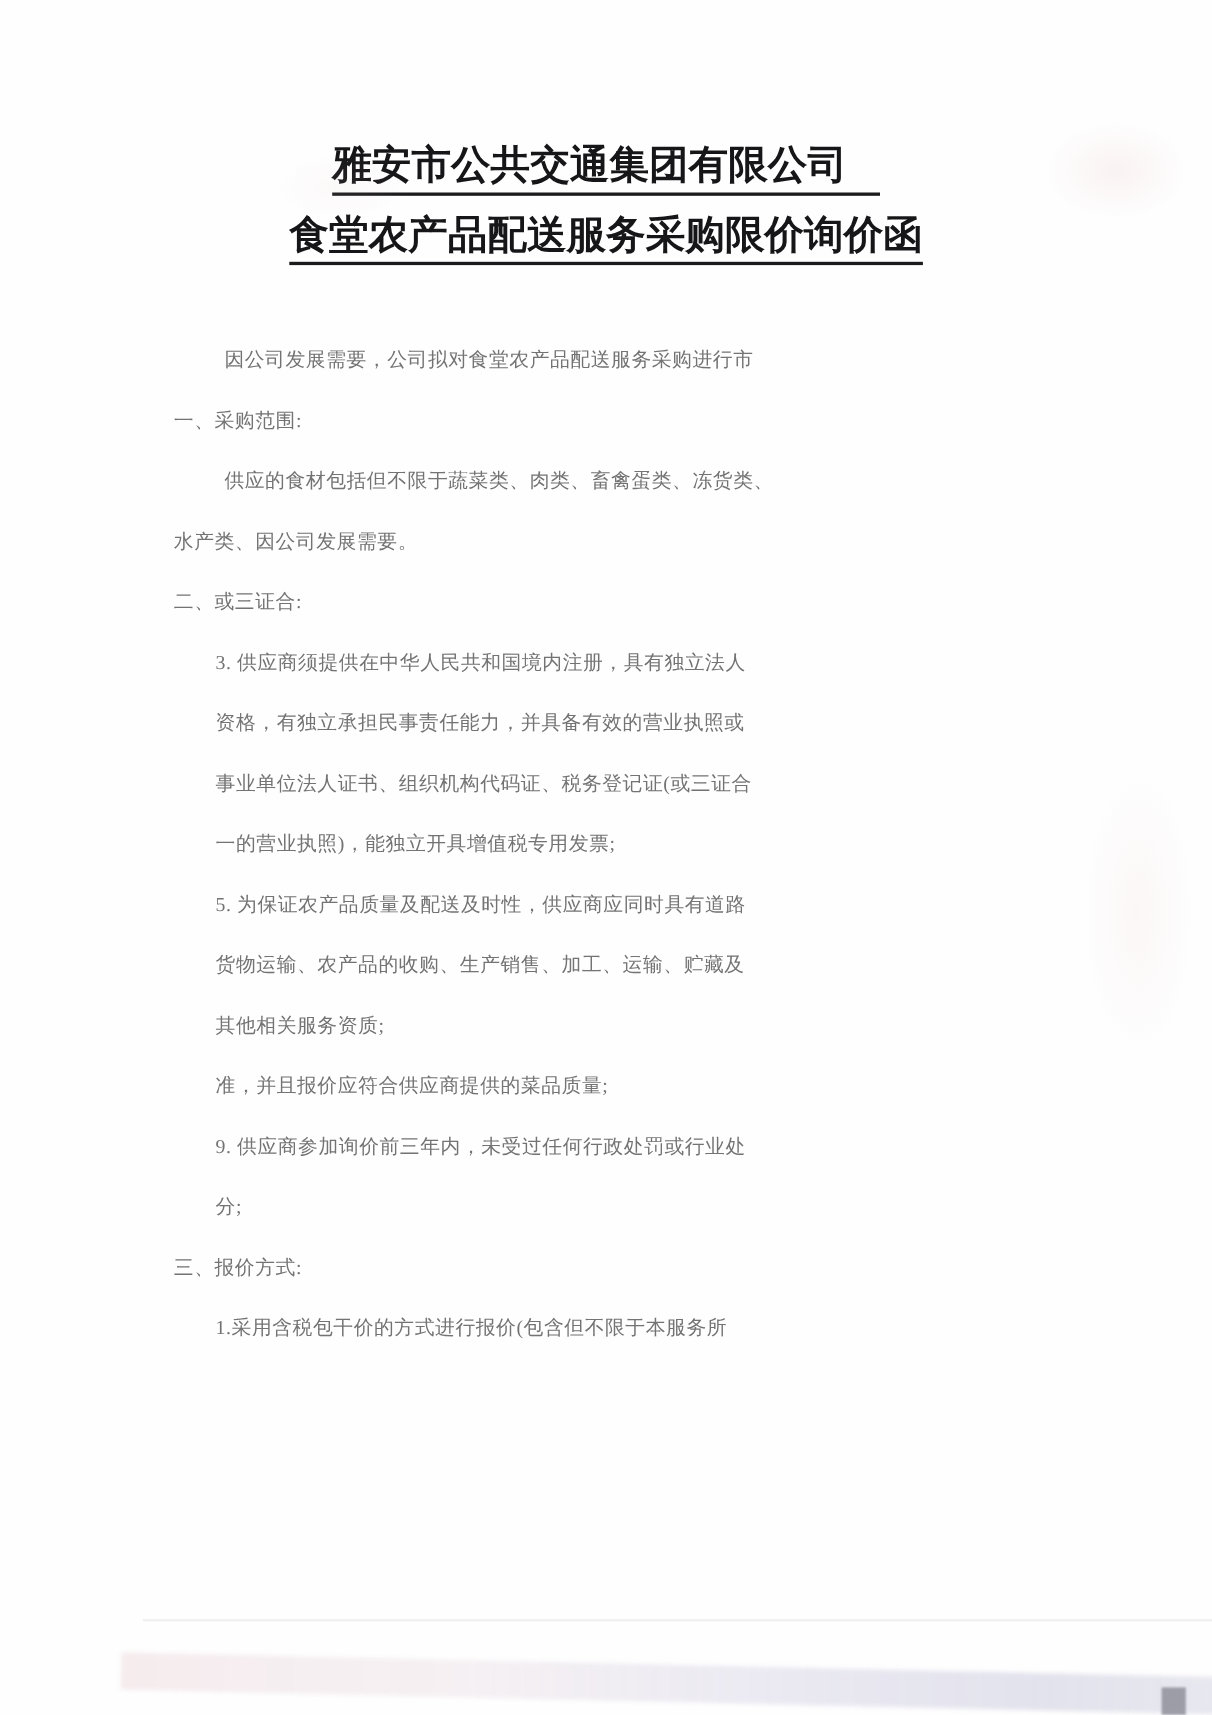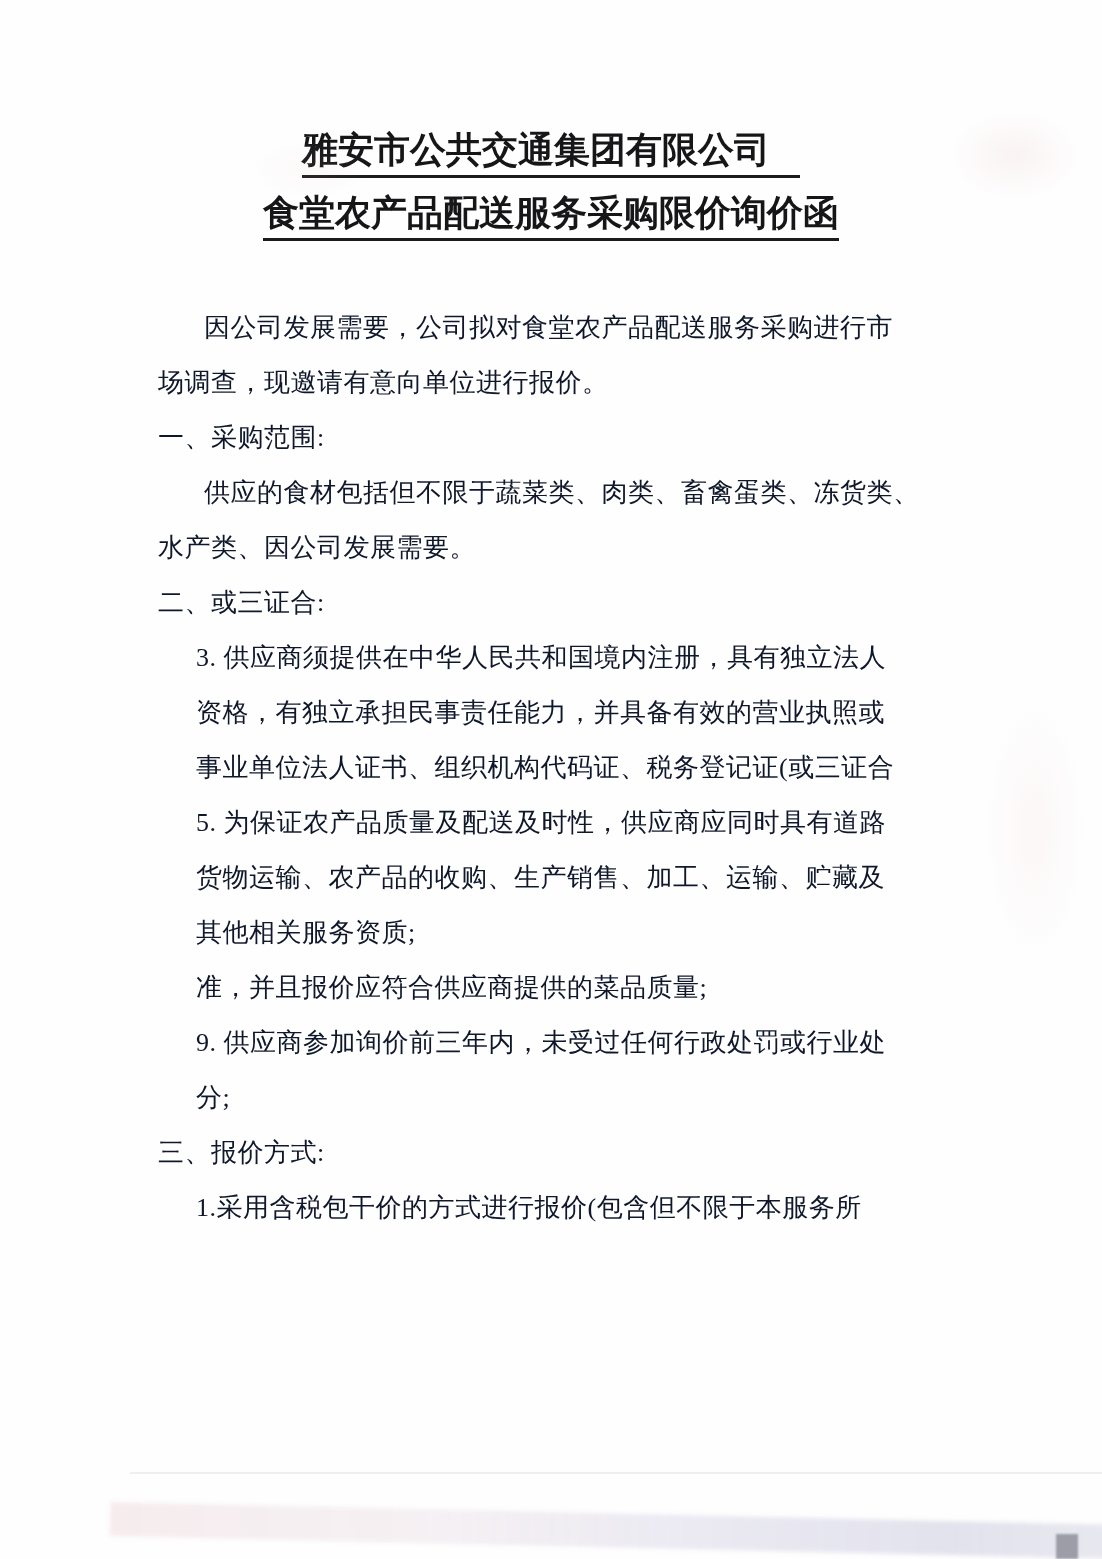--- a/index.html
+++ b/index.html
@@ -46,23 +46,23 @@
   }
   
   .body-block {
     position: absolute;
     top: 300px;
     left: 158px;
     width: 800px;
   }
   .ln {
     margin: 0;
-    font-size: 26px;
+    font-size: 18px;
     line-height: 55px;
-    color: #0f172a;
+    color: #737373;
     white-space: nowrap;
     letter-spacing: 0.5px;
   }
   .ind-first { padding-left: 46px; }  
   .ind-item  { padding-left: 38px; }  
   .ind-none  { padding-left: 0; }
   
   .smudge {
     position: absolute;
     pointer-events: none;
@@ -114,30 +114,30 @@
 
 <div class="page">
 
   <div class="title-block">
     <h1 class="title-line first"><span class="u">雅安市公共交通集团有限公司</span></h1>
     <h1 class="title-line"><span class="u">食堂农产品配送服务采购限价询价函</span></h1>
   </div>
 
   <div class="body-block">
     <p class="ln ind-first">因公司发展需要，公司拟对食堂农产品配送服务采购进行市</p>
-    <p class="ln ind-none">场调查，现邀请有意向单位进行报价。</p>
 
     <p class="ln ind-none">一、采购范围:</p>
     <p class="ln ind-first">供应的食材包括但不限于蔬菜类、肉类、畜禽蛋类、冻货类、</p>
     <p class="ln ind-none">水产类、因公司发展需要。</p>
 
     <p class="ln ind-none">二、或三证合:</p>
     <p class="ln ind-item">3. 供应商须提供在中华人民共和国境内注册，具有独立法人</p>
     <p class="ln ind-item">资格，有独立承担民事责任能力，并具备有效的营业执照或</p>
     <p class="ln ind-item">事业单位法人证书、组织机构代码证、税务登记证(或三证合</p>
+    <p class="ln ind-item">一的营业执照)，能独立开具增值税专用发票;</p>
     <p class="ln ind-item">5. 为保证农产品质量及配送及时性，供应商应同时具有道路</p>
     <p class="ln ind-item">货物运输、农产品的收购、生产销售、加工、运输、贮藏及</p>
     <p class="ln ind-item">其他相关服务资质;</p>
     <p class="ln ind-item">准，并且报价应符合供应商提供的菜品质量;</p>
     <p class="ln ind-item">9. 供应商参加询价前三年内，未受过任何行政处罚或行业处</p>
     <p class="ln ind-item">分;</p>
 
     <p class="ln ind-none">三、报价方式:</p>
     <p class="ln ind-item">1.采用含税包干价的方式进行报价(包含但不限于本服务所</p>
   </div>

